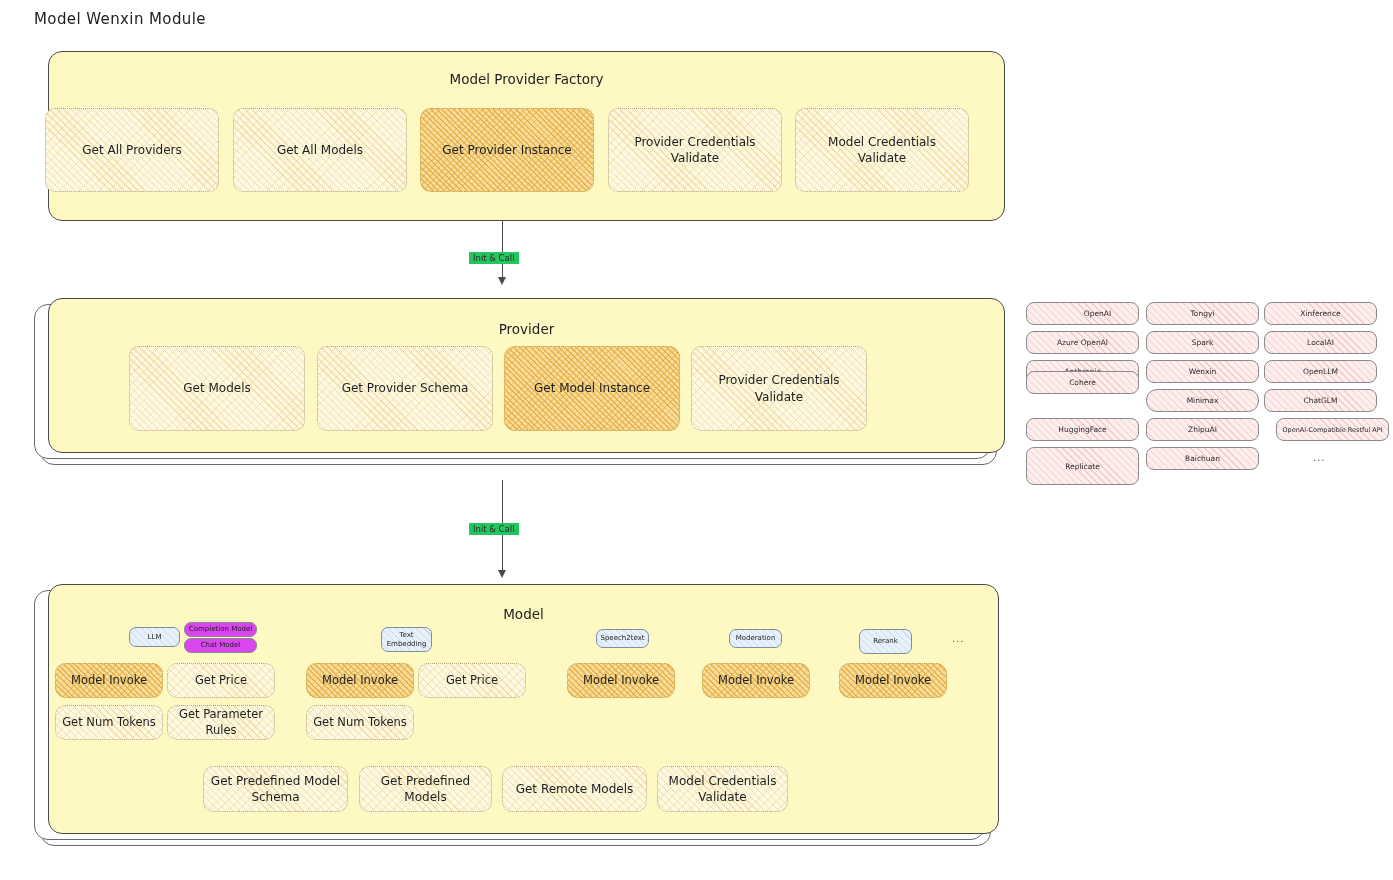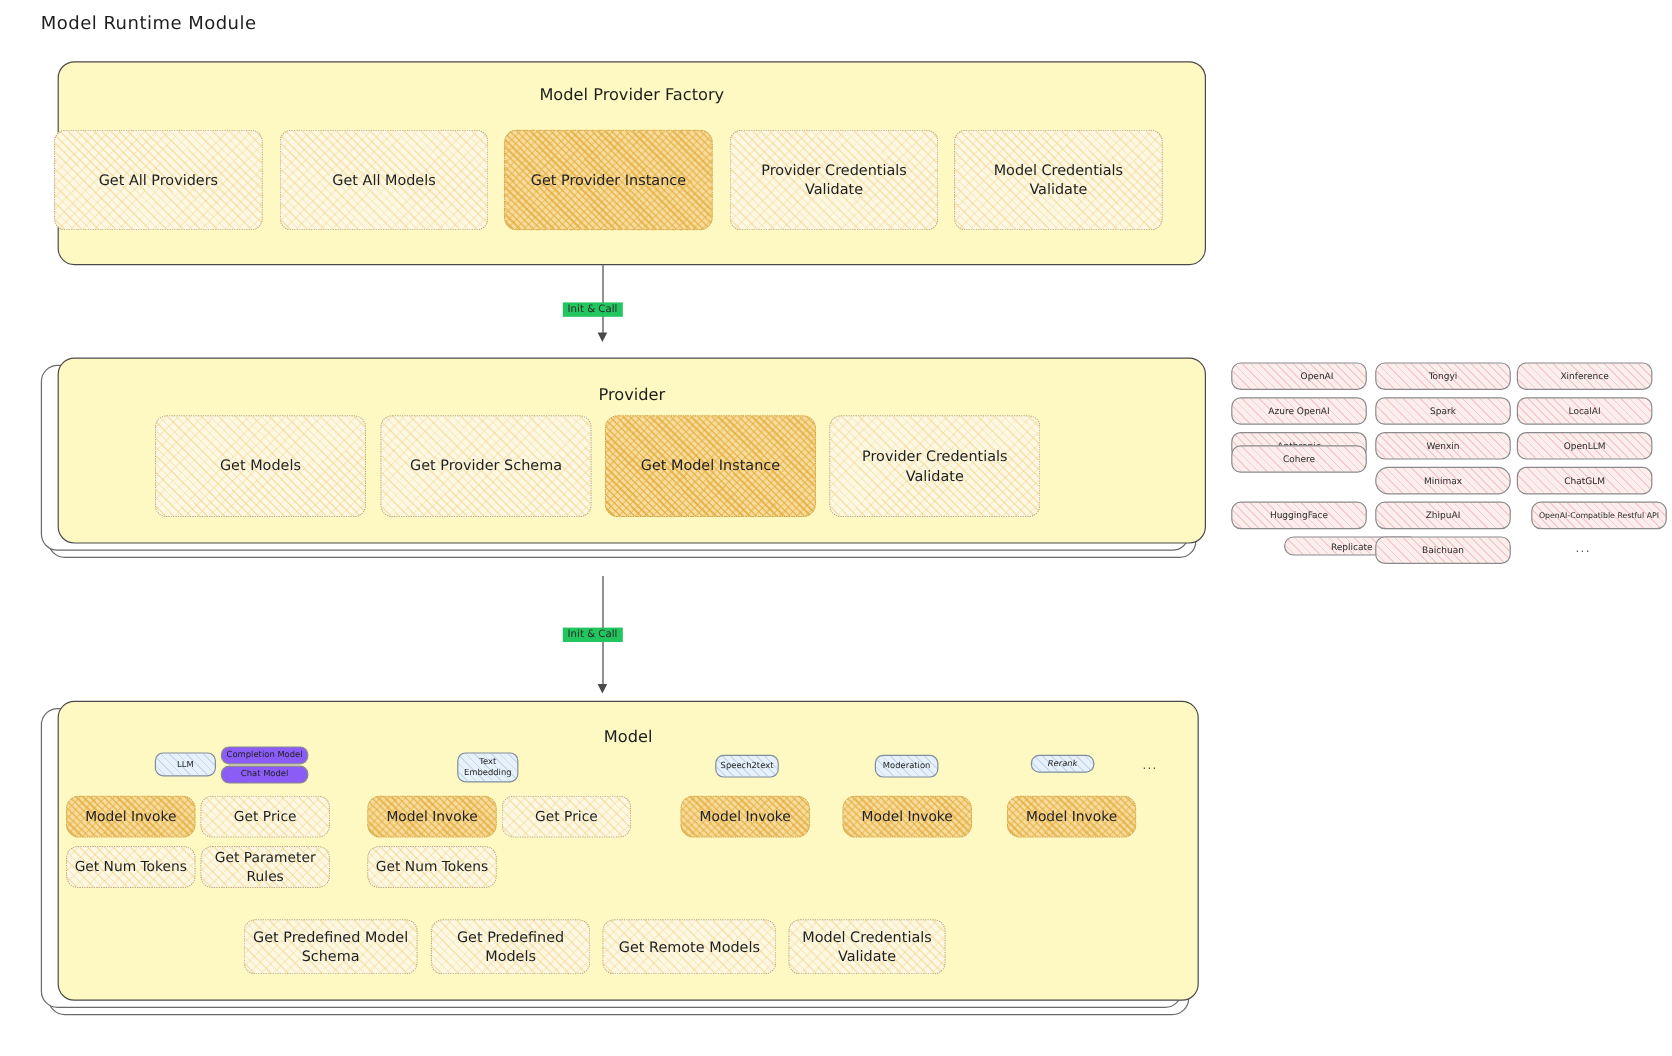--- a/index.html
+++ b/index.html
@@ -137,21 +137,21 @@
     color: #1e1e1e;
     background-color: #e8f1fa;
     background-image:
       repeating-linear-gradient(45deg,
         rgba(120,170,215,0.30) 0px,
         rgba(120,170,215,0.30) 1px,
         rgba(255,255,255,0) 1px,
         rgba(255,255,255,0) 5px);
   }
   .badge.plain {
-    background-color: #8b5cf6;
+    background-color: #d946ef;
     background-image: none;
     border-color: #8a8a8a;
   }
 
   
   .arrow-line {
     position: absolute;
     width: 0;
     border-left: 1.2px solid #4a4a4a;
   }
@@ -167,21 +167,21 @@
     font-size: 8.5px;
     color: #2a2a2a;
     background: #22c55e;
     padding: 1px 4px;
     white-space: nowrap;
   }
 </style>
 </head>
 <body>
 
-<div class="page-title">Model Runtime Module</div>
+<div class="page-title">Model Wenxin Module</div>
 
 <div class="sketch-panel" style="left:28px; top:51px; width:957px; height:170px; z-index:3;">
   <div class="panel-title" style="top:19px;">Model Provider Factory</div>
 </div>
 
 <div class="node" style="left:45px; top:108px; width:174px; height:84px; font-size:12px; z-index:4;">Get All Providers</div>
 <div class="node" style="left:233px; top:108px; width:174px; height:84px; font-size:12px; z-index:4;">Get All Models</div>
 <div class="node hl" style="left:420px; top:108px; width:174px; height:84px; font-size:12px; z-index:4;">Get Provider Instance</div>
 <div class="node" style="left:608px; top:108px; width:174px; height:84px; font-size:12px; z-index:4;">Provider Credentials Validate</div>
 <div class="node" style="left:795px; top:108px; width:174px; height:84px; font-size:12px; z-index:4;">Model Credentials Validate</div>
@@ -199,21 +199,21 @@
 <div class="node" style="left:129px; top:346px; width:176px; height:85px; font-size:12px; z-index:4;">Get Models</div>
 <div class="node" style="left:317px; top:346px; width:176px; height:85px; font-size:12px; z-index:4;">Get Provider Schema</div>
 <div class="node hl" style="left:504px; top:346px; width:176px; height:85px; font-size:12px; z-index:4;">Get Model Instance</div>
 <div class="node" style="left:691px; top:346px; width:176px; height:85px; font-size:12px; z-index:4;">Provider Credentials Validate</div>
 
 <div class="pill" style="left:1026px; top:302px; width:113px; height:23px;padding-left:30px;">OpenAI</div>
 <div class="pill" style="left:1026px; top:331px; width:113px; height:23px;">Azure OpenAI</div>
 <div class="pill" style="left:1026px; top:360px; width:113px; height:23px;">Anthropic</div>
 <div class="pill" style="left:1026px; top:371px; width:113px; height:23px;">Cohere</div>
 <div class="pill" style="left:1026px; top:418px; width:113px; height:23px;">HuggingFace</div>
-<div class="pill" style="left:1026px; top:447px; width:113px; height:16px;margin-left:44px;">Replicate</div>
+<div class="pill" style="left:1026px; top:447px; width:113px; height:38px;">Replicate</div>
 
 <div class="pill" style="left:1146px; top:302px; width:113px; height:23px;">Tongyi</div>
 <div class="pill" style="left:1146px; top:331px; width:113px; height:23px;">Spark</div>
 <div class="pill" style="left:1146px; top:360px; width:113px; height:23px;">Wenxin</div>
 <div class="pill" style="left:1146px; top:389px; width:113px; height:23px;border-radius:11px;">Minimax</div>
 <div class="pill" style="left:1146px; top:418px; width:113px; height:23px;">ZhipuAI</div>
 <div class="pill" style="left:1146px; top:447px; width:113px; height:23px;">Baichuan</div>
 
 <div class="pill" style="left:1264px; top:302px; width:113px; height:23px;">Xinference</div>
 <div class="pill" style="left:1264px; top:331px; width:113px; height:23px;">LocalAI</div>
@@ -245,21 +245,21 @@
 <div class="node hl" style="left:306px; top:663px; width:108px; height:35px; font-size:11.5px; z-index:4;">Model Invoke</div>
 <div class="node" style="left:418px; top:663px; width:108px; height:35px; font-size:11.5px; z-index:4;">Get Price</div>
 <div class="node" style="left:306px; top:705px; width:108px; height:35px; font-size:11.5px; z-index:4;">Get Num Tokens</div>
 
 <div class="badge" style="left:596px; top:629px; width:53px; height:19px; z-index:4;">Speech2text</div>
 <div class="node hl" style="left:567px; top:663px; width:108px; height:35px; font-size:11.5px; z-index:4;">Model Invoke</div>
 
 <div class="badge" style="left:729px; top:629px; width:53px; height:19px; z-index:4;">Moderation</div>
 <div class="node hl" style="left:702px; top:663px; width:108px; height:35px; font-size:11.5px; z-index:4;">Model Invoke</div>
 
-<div class="badge" style="left:859px; top:629px; width:53px; height:15px; z-index:4;font-style:italic;">Rerank</div>
+<div class="badge" style="left:859px; top:629px; width:53px; height:25px; z-index:4;">Rerank</div>
 <div class="node hl" style="left:839px; top:663px; width:108px; height:35px; font-size:11.5px; z-index:4;">Model Invoke</div>
 
 <div class="ellipsis-mark" style="left:952px; top:633px; z-index:4;">...</div>
 
 <div class="node" style="left:203px; top:766px; width:145px; height:46px; font-size:12px; z-index:4;">Get Predefined Model Schema</div>
 <div class="node" style="left:359px; top:766px; width:133px; height:46px; font-size:12px; z-index:4;">Get Predefined Models</div>
 <div class="node" style="left:502px; top:766px; width:145px; height:46px; font-size:12px; z-index:4;">Get Remote Models</div>
 <div class="node" style="left:657px; top:766px; width:131px; height:46px; font-size:12px; z-index:4;">Model Credentials Validate</div>
 
 </body></html>

